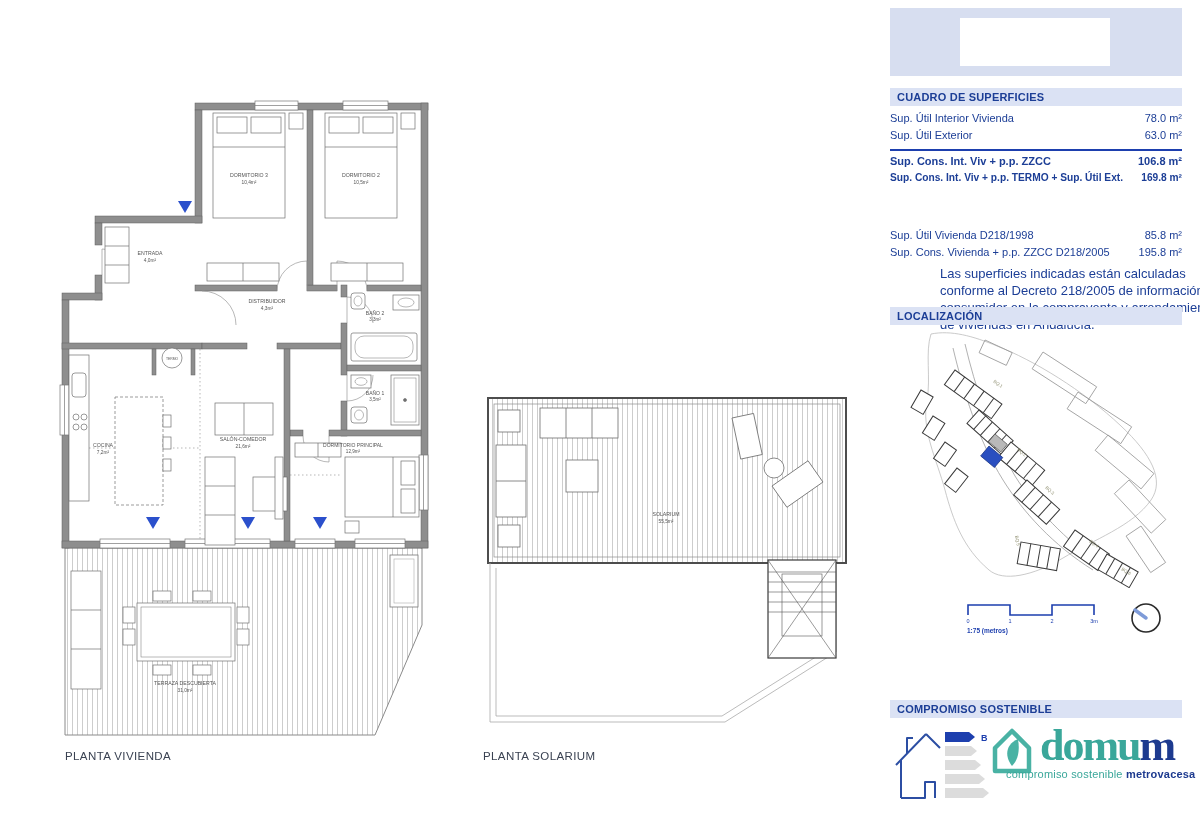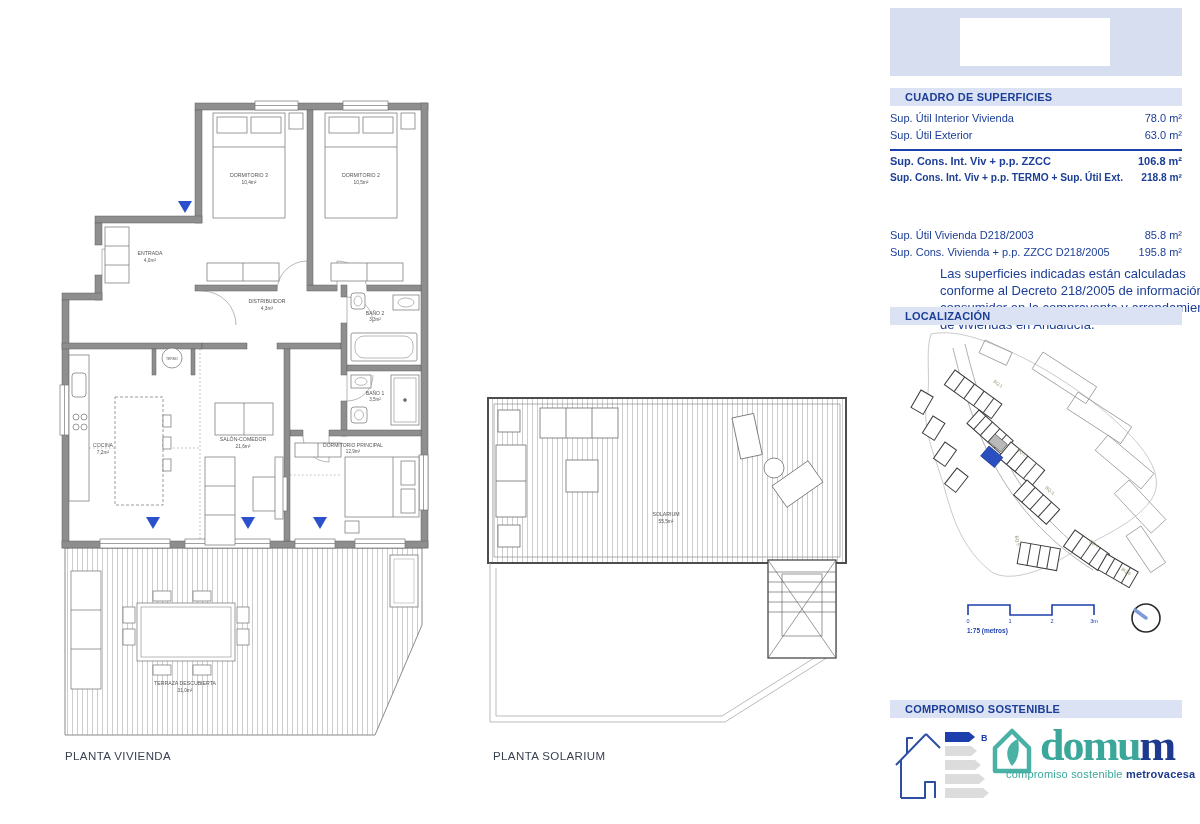--- a/index.html
+++ b/index.html
@@ -5,21 +5,21 @@
   html,body{margin:0;padding:0;background:#fff;}
   .page{position:relative;width:1200px;height:824px;background:#ffffff;
         font-family:"Liberation Sans",sans-serif;overflow:hidden;}
   .abs{position:absolute;}
   .plan-caption{position:absolute;font-size:11.5px;letter-spacing:.4px;color:#3a4252;}
   
   .top-box{position:absolute;left:890px;top:8px;width:292px;height:68px;background:#d7def0;}
   .top-box .inner{position:absolute;left:70px;top:10px;width:150px;height:48px;background:#ffffff;}
   .sec-head{position:absolute;left:890px;width:292px;height:18px;background:#dbe2f4;
             color:#1c3e96;font-size:11px;font-weight:bold;line-height:18px;
-            padding-left:15px;box-sizing:border-box;letter-spacing:.2px;}
+            padding-left:7px;box-sizing:border-box;letter-spacing:.2px;}
   .trow{position:absolute;left:890px;width:292px;display:flex;justify-content:space-between;
         font-size:11px;color:#1c3e96;align-items:center;}
   .trow.bold{font-weight:bold;}
   .tdiv{position:absolute;left:890px;width:292px;border-top:2px solid #1d3fae;}
   .note{position:absolute;left:940px;width:292px;font-size:13px;
         color:#1c3e96;line-height:1.3;}
   
   .domum-text{position:absolute;left:1040px;top:724px;font-size:44px;font-weight:bold;
               letter-spacing:-2px;color:#3aa79a;line-height:1;font-family:Liberation Serif, serif;}
   .domum-text .m2{color:#1d3a8f;}
@@ -286,21 +286,21 @@
           <rect x="0" y="0" width="44" height="26"></rect>
         </g>
     </g>
     <g text-anchor="middle" class="roomlab">
       <text x="186" y="126" font-size="5.2">SOLARIUM</text>
       <text x="186" y="133" font-size="4.8">55,5m²</text>
     </g>
   </svg>
 
   <div class="plan-caption" style="left:65px;top:750px">PLANTA VIVIENDA</div>
-  <div class="plan-caption" style="left:493px;top:750px">PLANTA SOLARIUM</div>
+  <div class="plan-caption" style="left:483px;top:750px">PLANTA SOLARIUM</div>
 
   <div class="top-box">
     <div class="inner"></div>
   </div>
 
   <div class="sec-head" style="top:88px">CUADRO DE SUPERFICIES</div>
   <div class="trow" style="top:112px">
     <span>Sup. Útil Interior Vivienda</span>
     <span>78.0 m²</span>
   </div>
@@ -308,25 +308,25 @@
     <span>Sup. Útil Exterior</span>
     <span>63.0 m²</span>
   </div>
   <div class="tdiv" style="top:149px"></div>
   <div class="trow bold" style="top:155px">
     <span>Sup. Cons. Int. Viv + p.p. ZZCC</span>
     <span>106.8 m²</span>
   </div>
   <div class="trow bold" style="top:172px;font-size:10.2px">
     <span>Sup. Cons. Int. Viv + p.p. TERMO + Sup. Útil Ext.</span>
-    <span>218.8 m²</span>
+    <span>169.8 m²</span>
   </div>
 
   <div class="trow" style="top:229px">
-    <span>Sup. Útil Vivienda D218/2003</span>
+    <span>Sup. Útil Vivienda D218/1998</span>
     <span>85.8 m²</span>
   </div>
   <div class="trow" style="top:246px">
     <span>Sup. Cons. Vivienda + p.p. ZZCC D218/2005</span>
     <span>195.8 m²</span>
   </div>
   <div class="note" style="top:266px">Las superficies indicadas están calculadas conforme al Decreto 218/2005 de información al consumidor en la compraventa y arrendamiento de viviendas en Andalucía.</div>
 
   <div class="sec-head" style="top:307px">LOCALIZACIÓN</div>
 

